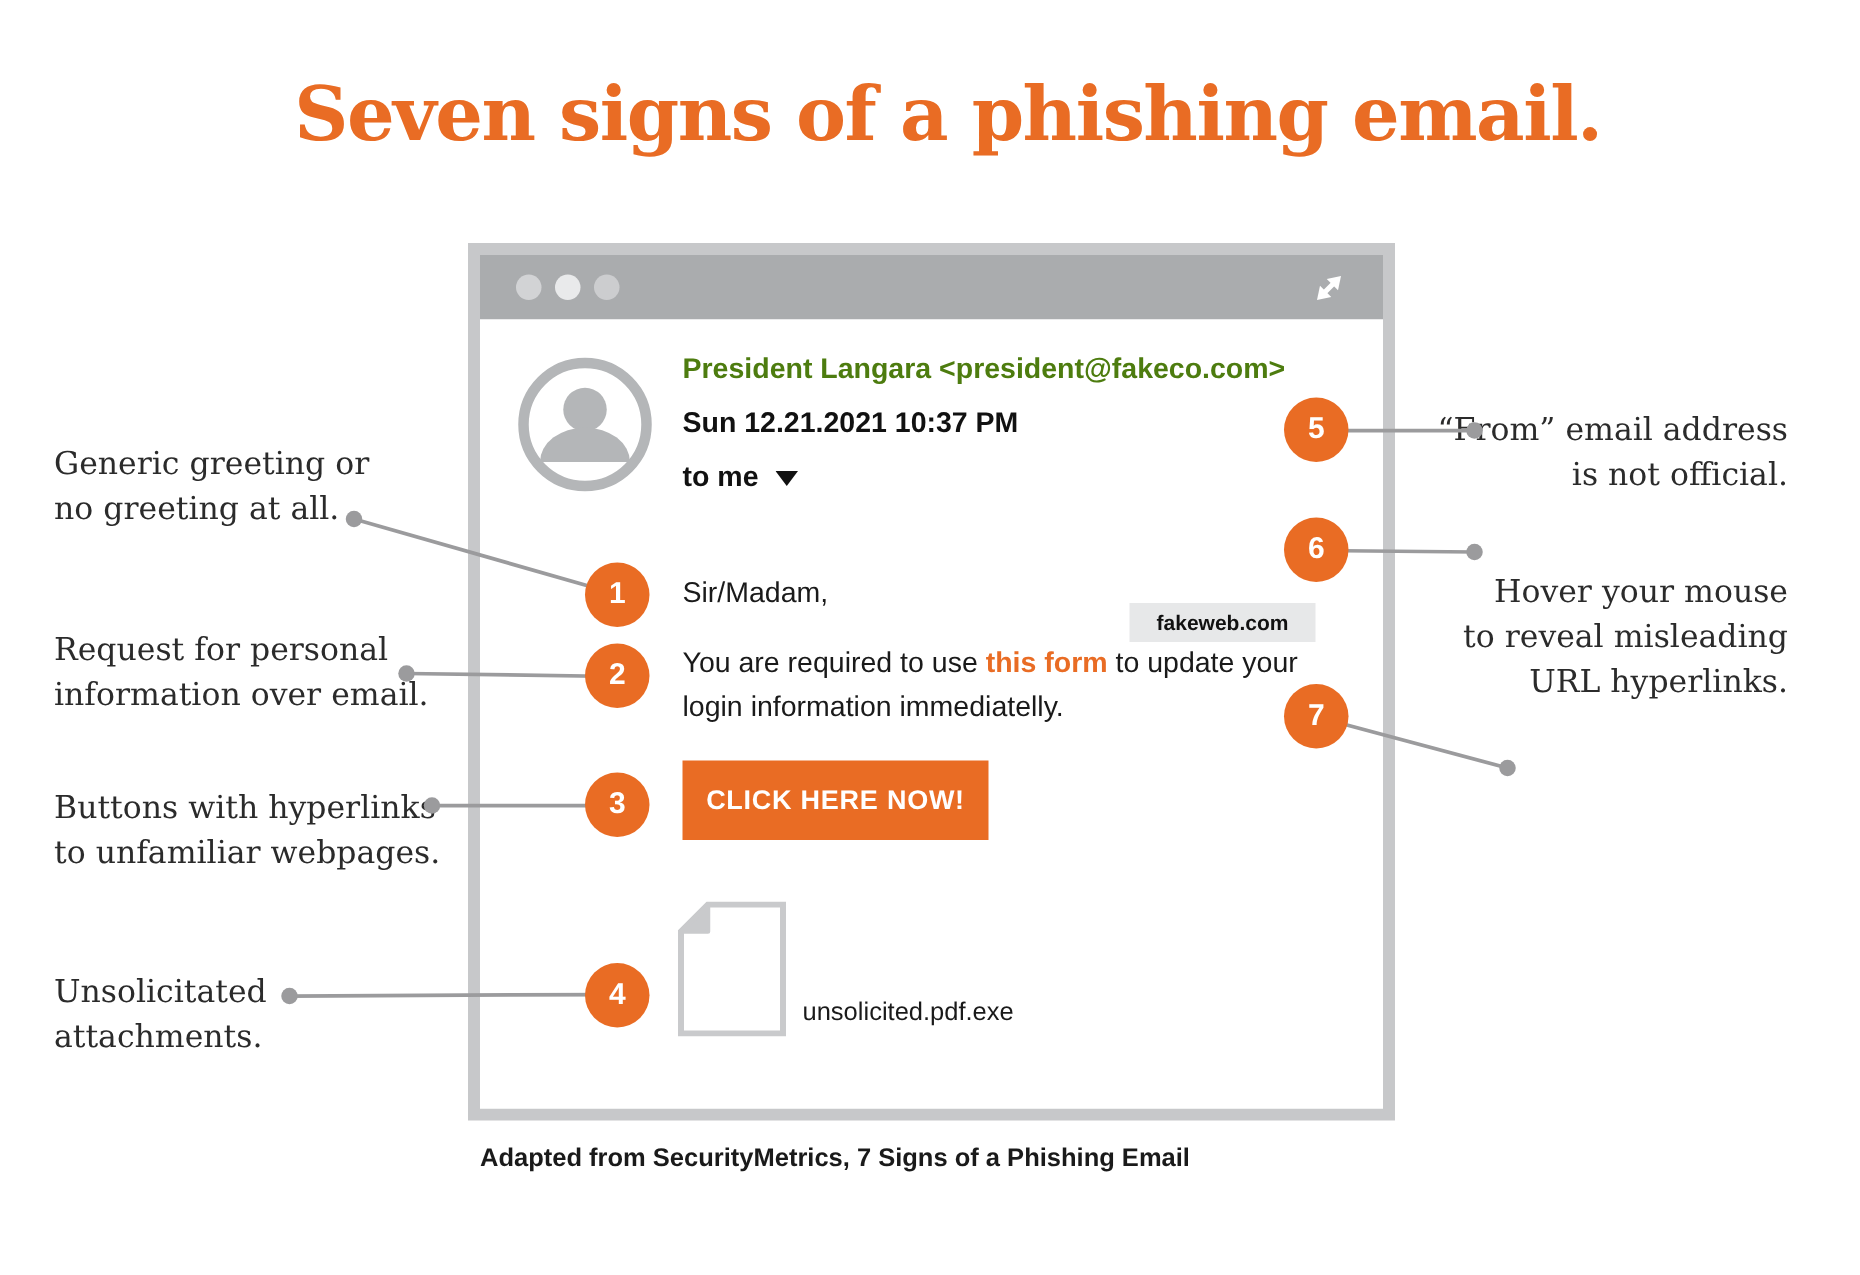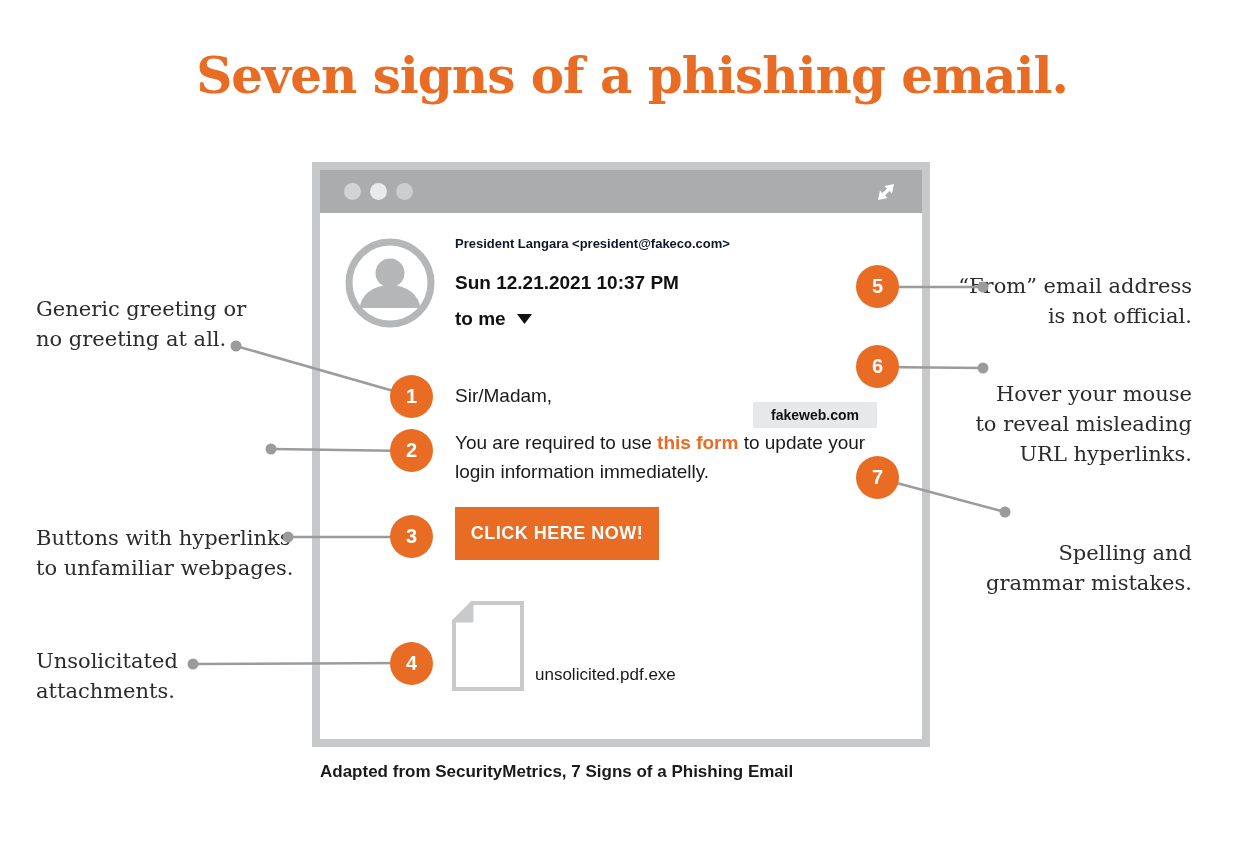--- a/index.html
+++ b/index.html
@@ -20,21 +20,21 @@
   .titlebar{position:relative;height:43px;background:#aaacae;}
   .dots{position:absolute;left:24px;top:0;height:43px;display:flex;align-items:center;gap:9px;}
   .dot{width:17px;height:17px;border-radius:50%;}
   .dot1{background:#d2d3d5;}
   .dot2{background:#e9eaeb;}
   .dot3{background:#cccdcf;}
   .expand{position:absolute;right:21px;top:7px;}
 
   .content{position:relative;width:100%;height:calc(100% - 43px);background:#ffffff;}
   .avatar{position:absolute;left:25px;top:25px;}
-  .sender{position:absolute;left:135px;top:23px;font-size:13px;font-weight:700;color:#0f172a;white-space:nowrap;}
+  .sender{position:absolute;left:135px;top:23px;font-size:19px;font-weight:700;color:#4d7c0f;white-space:nowrap;}
   .date{position:absolute;left:135px;top:59px;font-size:19px;font-weight:700;color:#111111;}
   .tome{position:absolute;left:135px;top:95px;font-size:19px;font-weight:700;color:#111111;
         display:flex;align-items:center;gap:11px;cursor:pointer;}
   .greeting{position:absolute;left:135px;top:172px;font-size:19px;color:#1a1a1a;}
   .tooltip{position:absolute;left:433px;top:189px;width:124px;height:26px;background:#e7e8e9;
            font-size:14px;font-weight:700;color:#111111;text-align:center;line-height:26px;z-index:3;}
   .bodytext{position:absolute;left:135px;top:216px;width:436px;margin:0;font-size:19px;
             line-height:28.5px;color:#1a1a1a;}
   .link{color:#E96C24;font-weight:700;cursor:pointer;}
   .cta{position:absolute;left:135px;top:294px;width:204px;height:53px;background:#E96C24;border:none;
@@ -149,26 +149,26 @@
   <div class="num n1">1</div>
   <div class="num n2">2</div>
   <div class="num n3">3</div>
   <div class="num n4">4</div>
   <div class="num n5">5</div>
   <div class="num n6">6</div>
   <div class="num n7">7</div>
 
   <div class="lbl l1">Generic greeting or
 no greeting at all.</div>
+  <div class="lbl l2">Request for personal
+information over email.</div>
   <div class="lbl l3">Buttons with hyperlinks
 to unfamiliar webpages.</div>
   <div class="lbl l4">Unsolicitated
 attachments.</div>
   <div class="lbl l5 right">“From” email address
 is not official.</div>
   <div class="lbl l6 right">Hover your mouse
 to reveal misleading
 URL hyperlinks.</div>
-  <div class="lbl l7 right">Spelling and
-grammar mistakes.</div>
 
   <div class="caption">Adapted from SecurityMetrics, 7 Signs of a Phishing Email</div>
 </div>
 
 </body></html>

